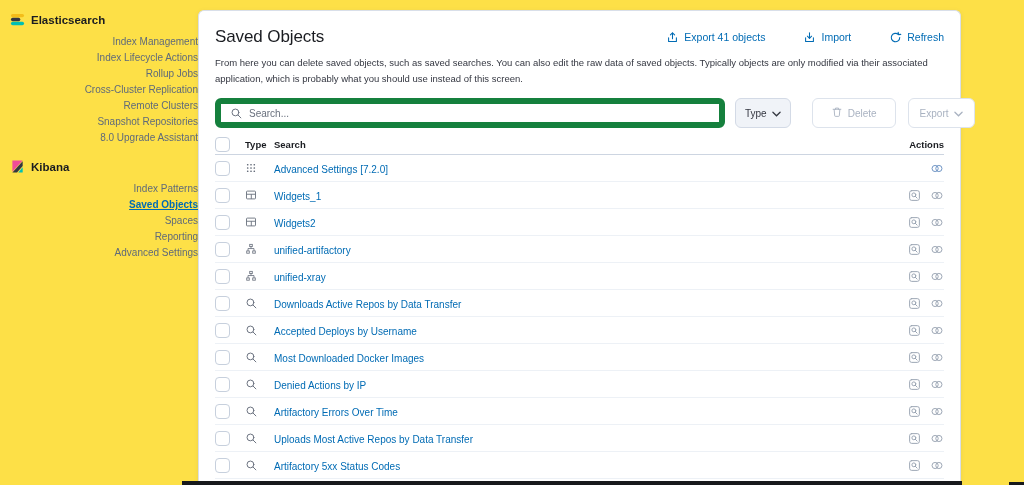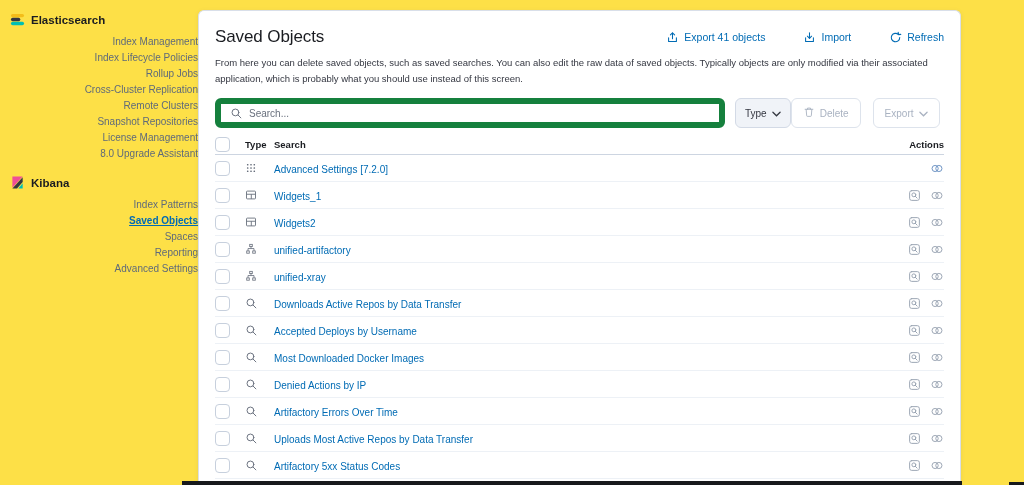--- a/index.html
+++ b/index.html
@@ -32,21 +32,21 @@
   .searchbox{flex:0 0 510px;display:flex;align-items:center;height:30px;border:6px solid #15803d;
     border-radius:6px;background:#fff;padding:0 9px;box-sizing:border-box;}
   .searchbox .sicon{display:flex;align-items:center;color:#69707d;margin-right:6px;}
   .searchbox input{border:none;outline:none;flex:1;font-size:10px;color:#343741;font-family:inherit;background:transparent;padding:0;}
   .searchbox input::placeholder{color:#69707d;opacity:1;}
   .filter-btn{margin-left:10px;height:30px;padding:0 9px;background:#f0f3f8;border:1px solid #d3dae6;
     border-radius:6px;font-size:10px;color:#343741;display:flex;align-items:center;gap:5px;
     font-family:inherit;cursor:pointer;}
   .btn{height:30px;background:#fff;border:1px solid #dde3ec;border-radius:6px;font-size:10px;
     color:#a9b2c1;display:flex;align-items:center;gap:5px;font-family:inherit;}
-  .btn.delete{margin-left:0;padding:0 11px;}
+  .btn.delete{margin-left:21px;padding:0 18px;}
   .btn.export{margin-left:12px;padding:0 11px;}
   .chev{display:flex;align-items:center;}
   .btn .chev,.filter-btn .chev{margin-top:1px;}
 
   
   .thead{display:flex;align-items:center;height:19px;margin-top:7px;border-bottom:1px solid #cdd5e1;}
   .th{font-size:9.5px;font-weight:700;color:#1a1c21;}
   .cell-check{flex:0 0 30px;display:flex;align-items:center;}
   .cell-type{flex:0 0 29px;display:flex;align-items:center;}
   .cell-title{flex:1;overflow:hidden;}
@@ -76,26 +76,25 @@
             <svg width="15" height="15" viewBox="0 0 16 16">
               <rect x="1" y="2" width="14" height="3.6" rx="1.8" fill="#f4bd19"></rect>
               <rect x="1" y="6.2" width="10" height="3.6" rx="1.8" fill="#343741"></rect>
               <rect x="1" y="10.4" width="14" height="3.6" rx="1.8" fill="#00bfb3"></rect>
             </svg>
           </span>
         <span>Elasticsearch</span>
       </div>
       <ul class="side-list">
           <li class="side-item">Index Management</li>
-          <li class="side-item">Index Lifecycle Policies</li>
+          <li class="side-item">Index Lifecycle Actions</li>
           <li class="side-item">Rollup Jobs</li>
           <li class="side-item">Cross-Cluster Replication</li>
           <li class="side-item">Remote Clusters</li>
           <li class="side-item">Snapshot Repositories</li>
-          <li class="side-item">License Management</li>
           <li class="side-item">8.0 Upgrade Assistant</li>
         </ul>
     </div>
     <div class="side-section">
       <div class="side-heading">
         <span class="logo">
             <svg width="15" height="15" viewBox="0 0 16 16">
               <polygon points="2.5,1.5 13.5,1.5 2.5,13.5" fill="#f04e98"></polygon>
               <polygon points="2.5,14.5 13.5,2.5 13.5,7.5 7.5,14.5" fill="#343741"></polygon>
               <polygon points="8.8,14.5 13.5,8.8 13.5,14.5" fill="#00bfb3"></polygon>

